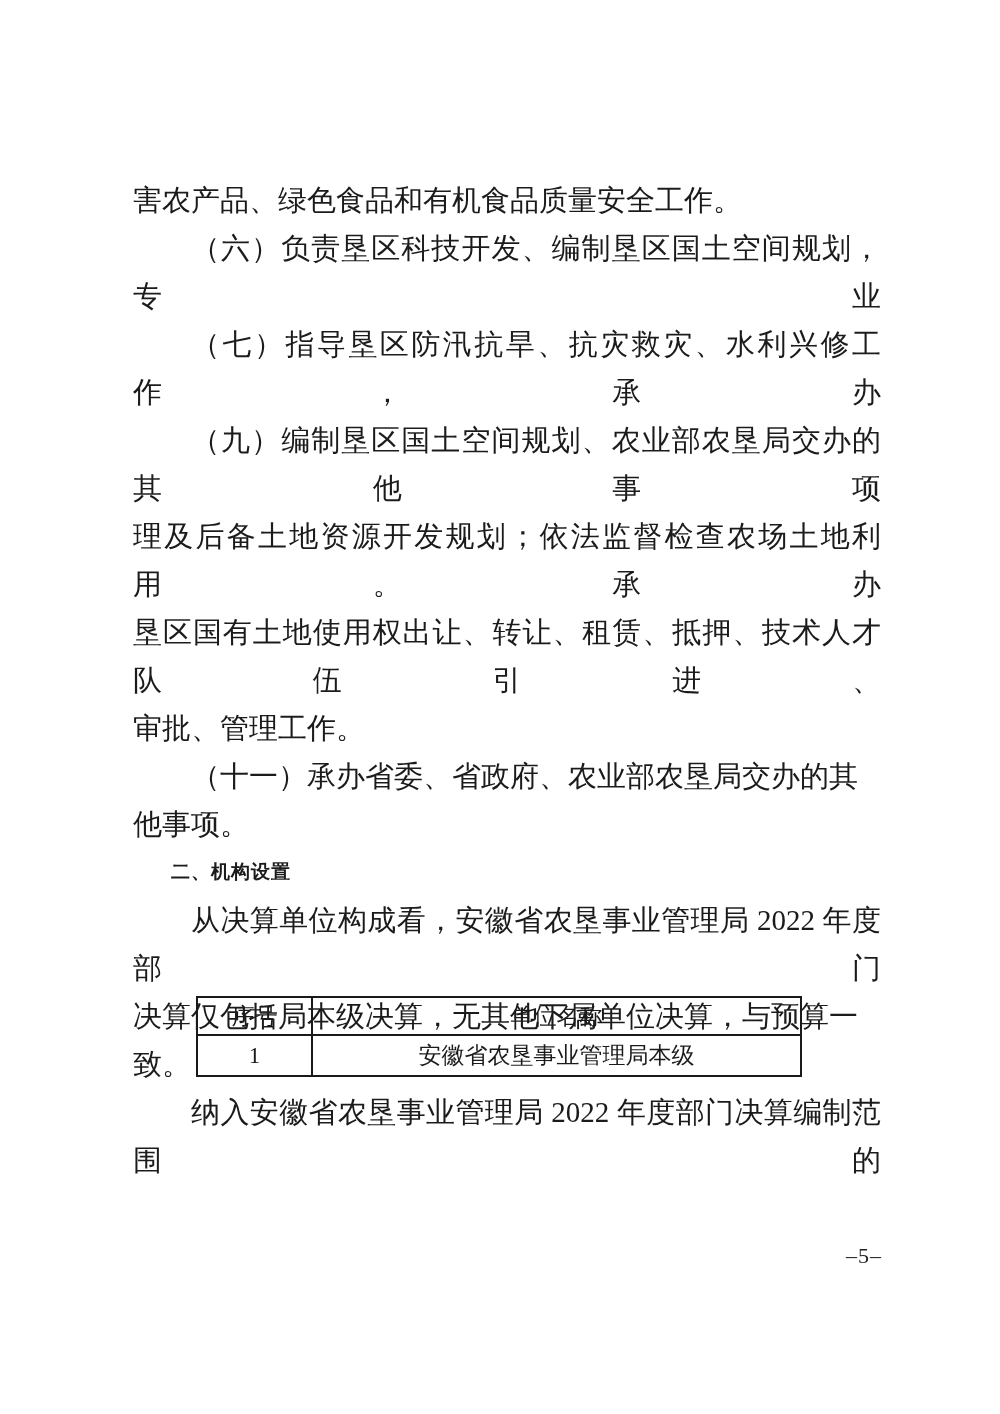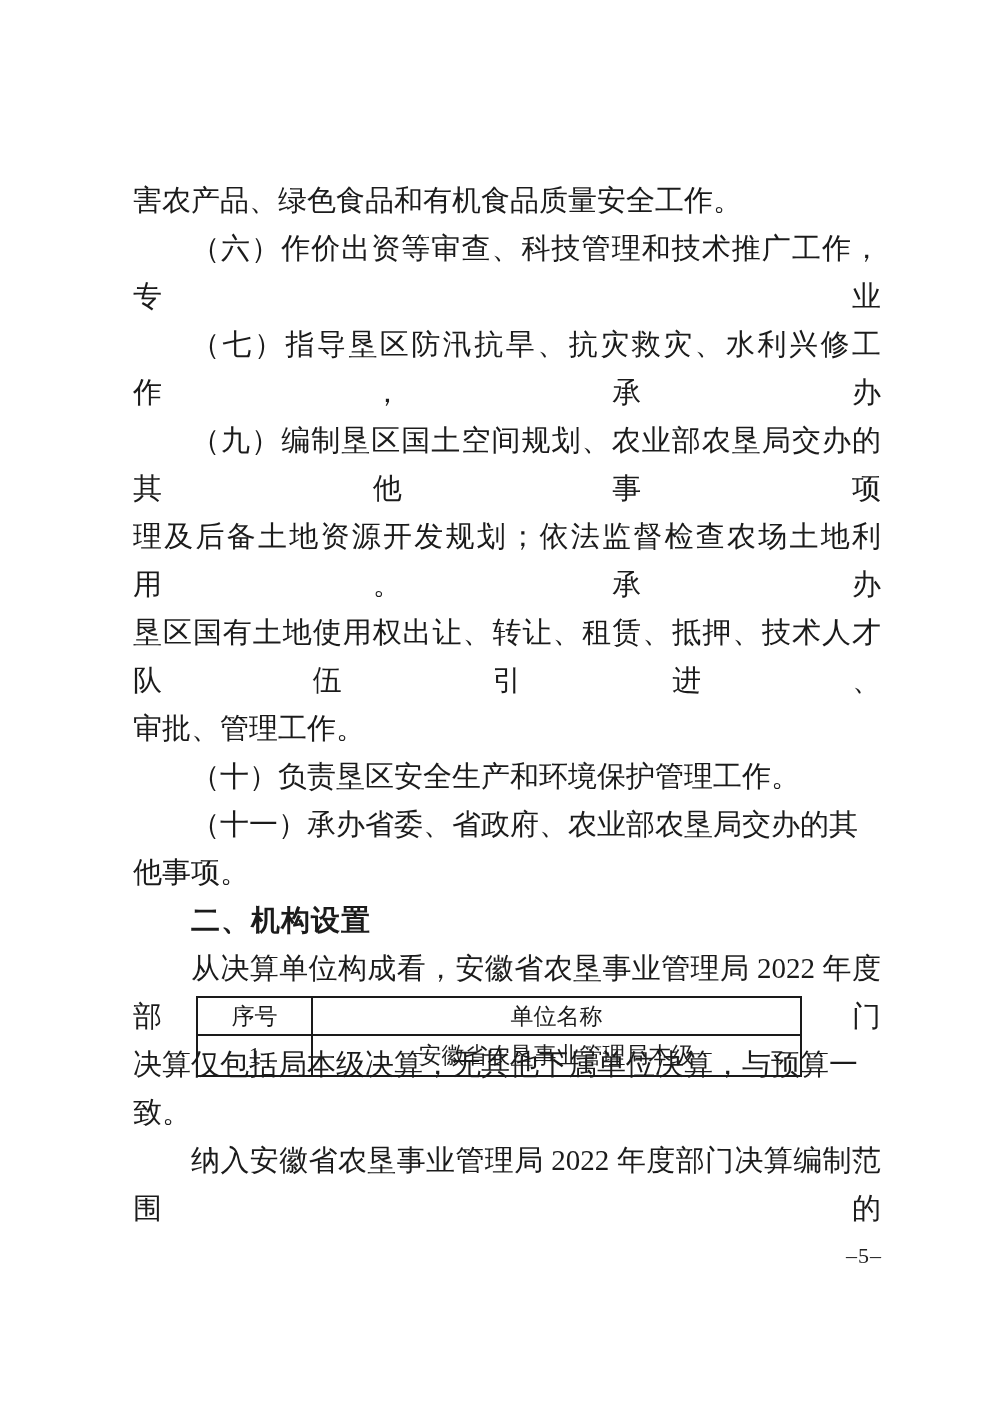--- a/index.html
+++ b/index.html
@@ -25,21 +25,21 @@
     min-height:48px;
   }
   .line.j {
     text-align:justify;
     text-align-last:justify;
   }
   .line.i2 { text-indent:2em; }
   .line.heading {
     font-family:Liberation Sans, sans-serif;
     font-weight:bold;
-    font-size:29px;
+    font-size:19px;
     letter-spacing:1px;
   }
   table.units-table {
     position:absolute;
     left:196px; top:996px;
     width:606px;
     border-collapse:collapse;
     font-size:23px;
     color:#1b1b1b;
     table-layout:fixed;
@@ -63,27 +63,26 @@
     color:#222;
   }
 </style>
 </head>
 <body>
 
 <div class="page">
 
   <div class="doc-body">
       <div class="line">害农产品、绿色食品和有机食品质量安全工作。</div>
-      <div class="line j i2">（六）作价出资等审查、科技管理和技术推广工作，专业</div>
+      <div class="line j i2">（六）负责垦区科技开发、编制垦区国土空间规划，专业</div>
       <div class="line j i2">（七）指导垦区防汛抗旱、抗灾救灾、水利兴修工作，承办</div>
       <div class="line j i2">（九）编制垦区国土空间规划、农业部农垦局交办的其他事项</div>
       <div class="line j">理及后备土地资源开发规划；依法监督检查农场土地利用。承办</div>
       <div class="line j">垦区国有土地使用权出让、转让、租赁、抵押、技术人才队伍引进、</div>
       <div class="line">审批、管理工作。</div>
-      <div class="line i2">（十）负责垦区安全生产和环境保护管理工作。</div>
       <div class="line i2">（十一）承办省委、省政府、农业部农垦局交办的其他事项。</div>
       <div class="line i2 heading">二、机构设置</div>
       <div class="line j i2">从决算单位构成看，安徽省农垦事业管理局 2022 年度部门</div>
       <div class="line">决算仅包括局本级决算，无其他下属单位决算，与预算一致。</div>
       <div class="line j i2">纳入安徽省农垦事业管理局 2022 年度部门决算编制范围的</div>
     </div>
 
   <table class="units-table">
     <colgroup>
       <col class="col-index">

